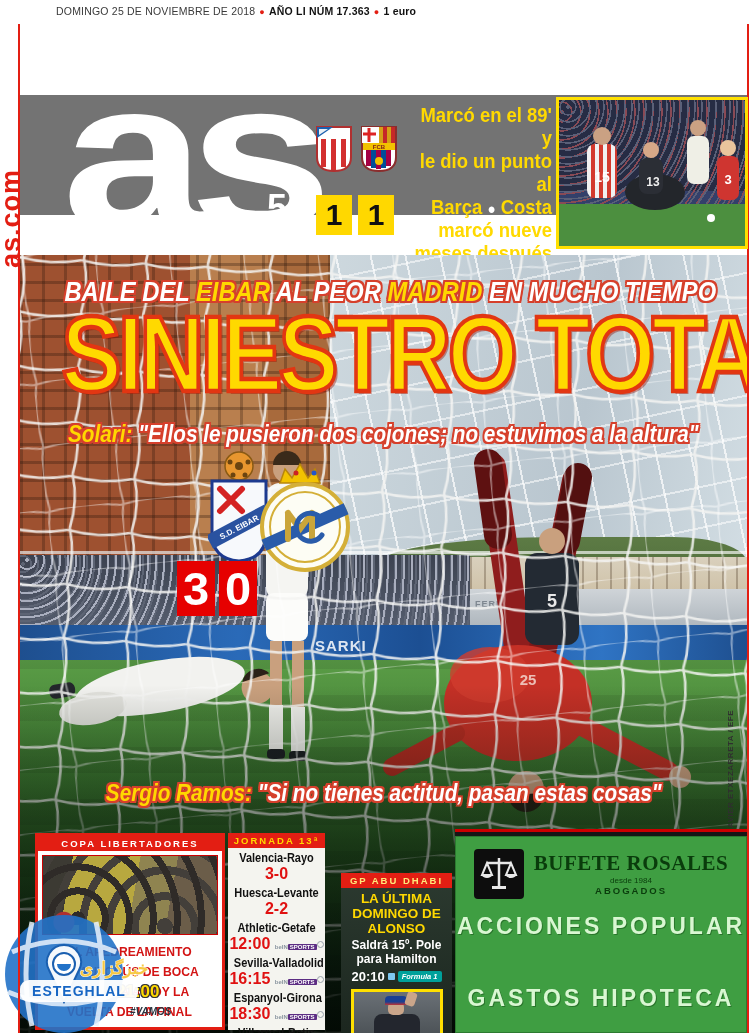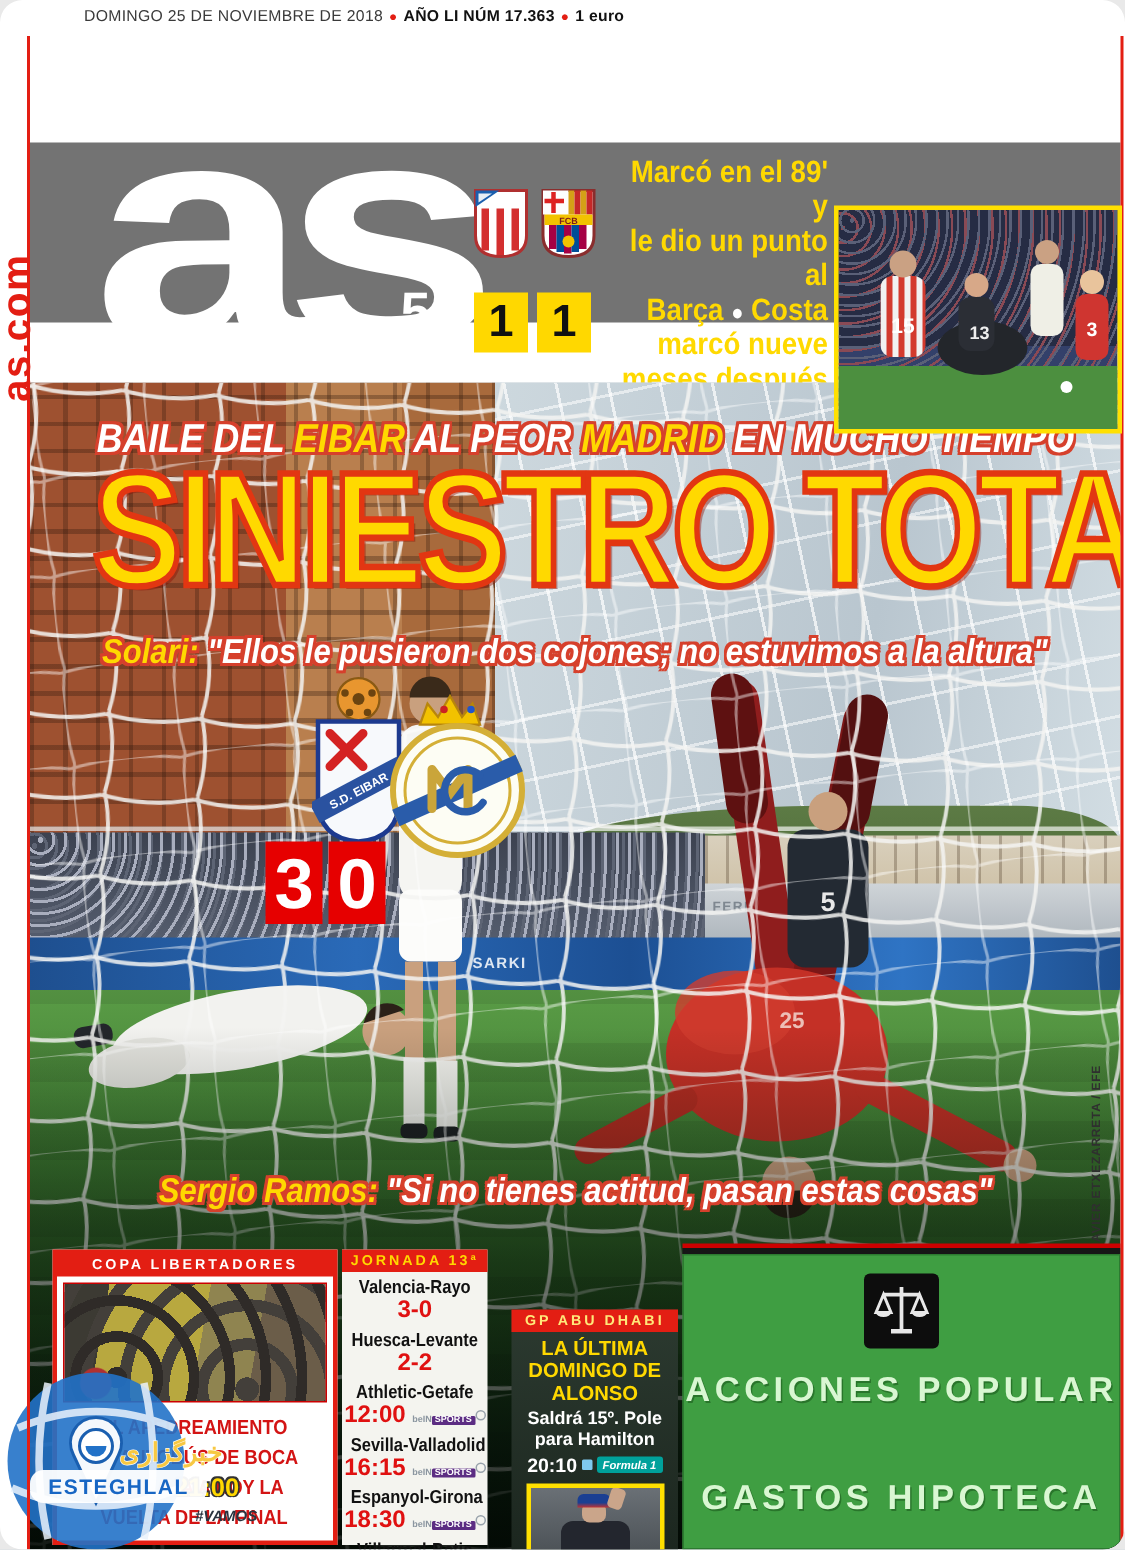--- a/index.html
+++ b/index.html
@@ -1,17 +1,17 @@
 <!DOCTYPE html>
 <html><head>
 <meta charset="utf-8">
 <style>
   html,body{margin:0;padding:0;background:#e9e9e9;}
   .page{position:relative;width:750px;height:1033px;background:#fff;overflow:hidden;
-        font-family:"Liberation Sans",sans-serif;border-radius:15px;}
+        font-family:"Liberation Sans",sans-serif;}
   
   .topbar{position:absolute;left:56px;top:5px;font-size:10.5px;color:#3a3a3a;letter-spacing:.2px;white-space:nowrap;}
   .topbar b{color:#111;}
   .reddot{color:#e31e13;font-size:9px;padding:0 4px;}
   
   .frame{position:absolute;left:18px;top:24px;width:727px;height:1009px;
          border-left:2px solid #e31e13;border-right:2px solid #e31e13;pointer-events:none;z-index:40;}
   
   .hbox{position:absolute;left:20px;top:26px;width:725px;height:64px;border:3px solid #e31e13;
         background:#fff;box-sizing:border-box;display:flex;align-items:center;justify-content:center;overflow:hidden;}
@@ -31,21 +31,21 @@
   .sb1a{left:296px;} .sb1b{left:338px;}
   .blurb{position:absolute;left:372px;top:9px;width:160px;text-align:right;color:#ffd900;
          font-weight:900;font-size:20.5px;line-height:1.12;transform:scaleX(.9);transform-origin:right;}
   .blurb .wdot{color:#fff;font-size:15px;}
   .photo-top{position:absolute;left:556px;top:97px;width:186px;height:146px;border:3px solid #ffe000;
              box-sizing:content-box;overflow:hidden;z-index:45;
              background:
               radial-gradient(circle at 20% 20%, rgba(160,60,60,.35) 0 2px, transparent 3px),
               repeating-radial-gradient(circle at 9px 7px, #5a6078 0 1.6px, transparent 1.6px 7px),
               repeating-radial-gradient(circle at 3px 12px, #8a4a55 0 1.6px, transparent 1.6px 9px),
-              linear-gradient(#262c44 0 62%,#33406a 62% 72%,#4c8f3f 72%); margin-top: 40px;}
+              linear-gradient(#262c44 0 62%,#33406a 62% 72%,#4c8f3f 72%);}
   
   .mainphoto{position:absolute;left:20px;top:255px;width:727px;height:778px;overflow:hidden;background:#c9d4da;z-index:1;}
   .ph-bleft{position:absolute;left:0;top:0;width:310px;height:335px;
       background:
        repeating-linear-gradient(90deg, rgba(40,20,10,.28) 0 3px, transparent 3px 22px),
        repeating-linear-gradient(0deg, rgba(40,20,10,.30) 0 3px, transparent 3px 18px),
        linear-gradient(90deg,#9e5130 0 55%,#b97f4e 55% 80%,#a86a3c 80%);}
   .ph-glass{position:absolute;left:310px;right:0;top:0;height:305px;
       background:
        repeating-linear-gradient(78deg, rgba(255,255,255,.7) 0 2px, transparent 2px 34px),
@@ -58,21 +58,21 @@
       background:repeating-linear-gradient(90deg, rgba(60,40,20,.28) 0 2px, transparent 2px 14px),linear-gradient(#d9d0bd,#cfc2a8);}
   .ph-standr{position:absolute;left:420px;right:0;top:334px;height:38px;background:linear-gradient(#cfd4d8,#aeb6bd);}
   .ph-crowd{position:absolute;left:0;width:450px;top:300px;height:72px;
       background:
        repeating-radial-gradient(circle at 7px 5px, #a9aebe 0 2px, transparent 2px 8px),
        repeating-radial-gradient(circle at 3px 9px, #5d6474 0 2px, transparent 2px 7px),
        linear-gradient(#3c4250,#555d6e);}
   .ph-rail{position:absolute;left:0;right:0;top:296px;height:3px;background:rgba(255,255,255,.65);}
   .ph-boards{position:absolute;left:0;right:0;top:370px;height:38px;
       background:linear-gradient(90deg,#1e4f8f,#2a6ab8 30%,#1c4f93 55%,#2f74c4 80%,#1e4f8f);}
-  .board-txt{position:absolute;color:rgba(255,255,255,.85);font-weight:700;font-size:10px;letter-spacing:1px;}
+  .board-txt{position:absolute;color:rgba(255,255,255,.85);font-weight:700;font-size:15px;letter-spacing:1px;}
   .ph-pitch{position:absolute;left:0;right:0;top:405px;bottom:0;
       background:
        repeating-linear-gradient(0deg, rgba(0,0,0,.08) 0 26px, transparent 26px 52px),
        linear-gradient(#5a9c46,#3f7c33 30%,#2c5e26 55%,#14301a 85%,#0a1a0e);}
   .ph-dark{position:absolute;left:0;right:0;top:430px;bottom:0;z-index:6;
       background:linear-gradient(rgba(0,0,0,0), rgba(3,12,4,.5) 45%, rgba(2,8,3,.85));}
   .players,.net{position:absolute;left:0;top:0;z-index:4;}
   .net{z-index:5;}
   
   .kicker{position:absolute;left:0;right:0;top:22px;text-align:center;z-index:8;
@@ -428,20 +428,25 @@
   <div class="box box-ad">
     <div class="ad-head">
       <div class="scales-box">
         <svg width="40" height="40" viewBox="0 0 40 40">
           <path d="M20 4 v28 M8 9 h24" stroke="#e8e8e8" stroke-width="2.5" fill="none"></path>
           <path d="M8 9 l-5 12 h10 Z M32 9 l-5 12 h10 Z" fill="none" stroke="#e8e8e8" stroke-width="2"></path>
           <path d="M3 21 a5 3 0 0 0 10 0 M27 21 a5 3 0 0 0 10 0" fill="#e8e8e8"></path>
           <rect x="13" y="32" width="14" height="3" fill="#e8e8e8"></rect>
         </svg>
       </div>
+      <div>
+        <div class="ad-firm">BUFETE ROSALES</div>
+        <div class="ad-since">desde 1984</div>
+        <div class="ad-role">ABOGADOS</div>
+      </div>
     </div>
     <div class="ad-lines">
       <span>ACCIONES POPULAR</span><br>
       <br>
       <span>GASTOS HIPOTECA</span>
     </div>
   </div>
 
   <div class="wm">
     <svg width="178" height="126" viewBox="0 0 178 126">

